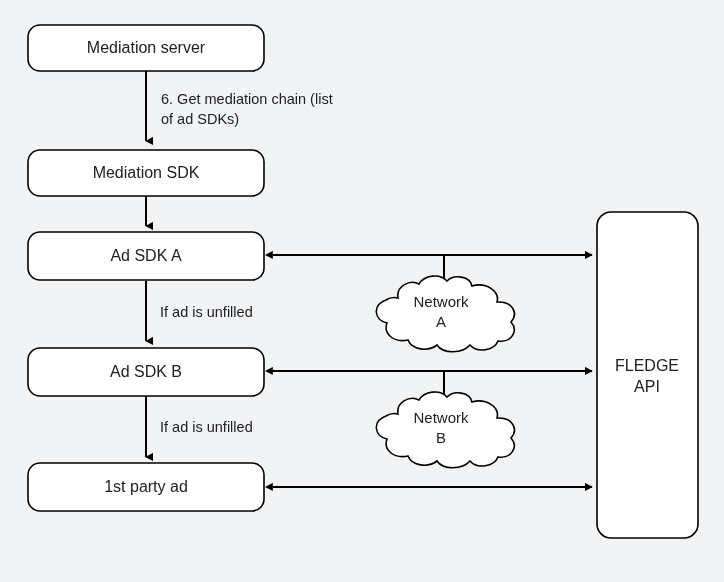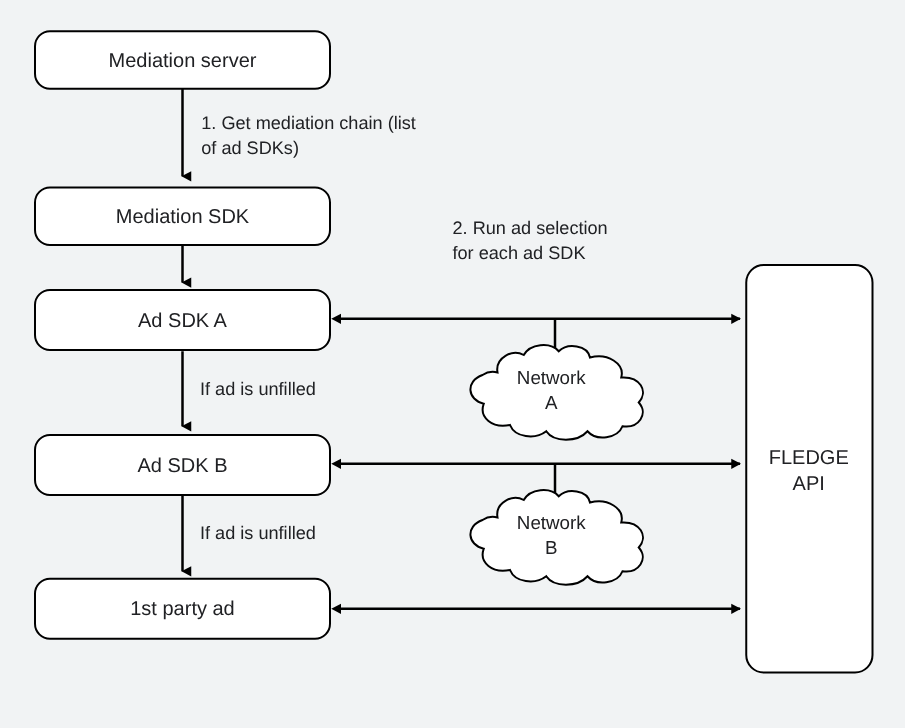--- a/index.html
+++ b/index.html
@@ -153,24 +153,22 @@
         C 428 468, 412 466, 408 456
         C 394 459, 383 450, 387 439
         C 374 436, 372 421, 386 416
         C 389 414, 394 413, 398 414
         Z"></path>
       <text class="cloud-label" x="441" y="423">Network</text>
       <text class="cloud-label" x="441" y="443">B</text>
     </g>
   </svg>
 
-  <div class="edge-label" style="left:161px; top:90px; width:215px;">1. Get mediation chain (list
+  <div class="edge-label" style="left:161px; top:90px; width:215px;">6. Get mediation chain (list
 of ad SDKs)</div>
 
-  <div class="edge-label" style="left:362px; top:174px; width:200px;">2. Run ad selection
- for each ad SDK</div>
 
   <div class="edge-label" style="left:160px; top:303px; width:190px;">If ad is unfilled</div>
 
   <div class="edge-label" style="left:160px; top:418px; width:190px;">If ad is unfilled</div>
 
 
 </div>
 
 </body></html>

